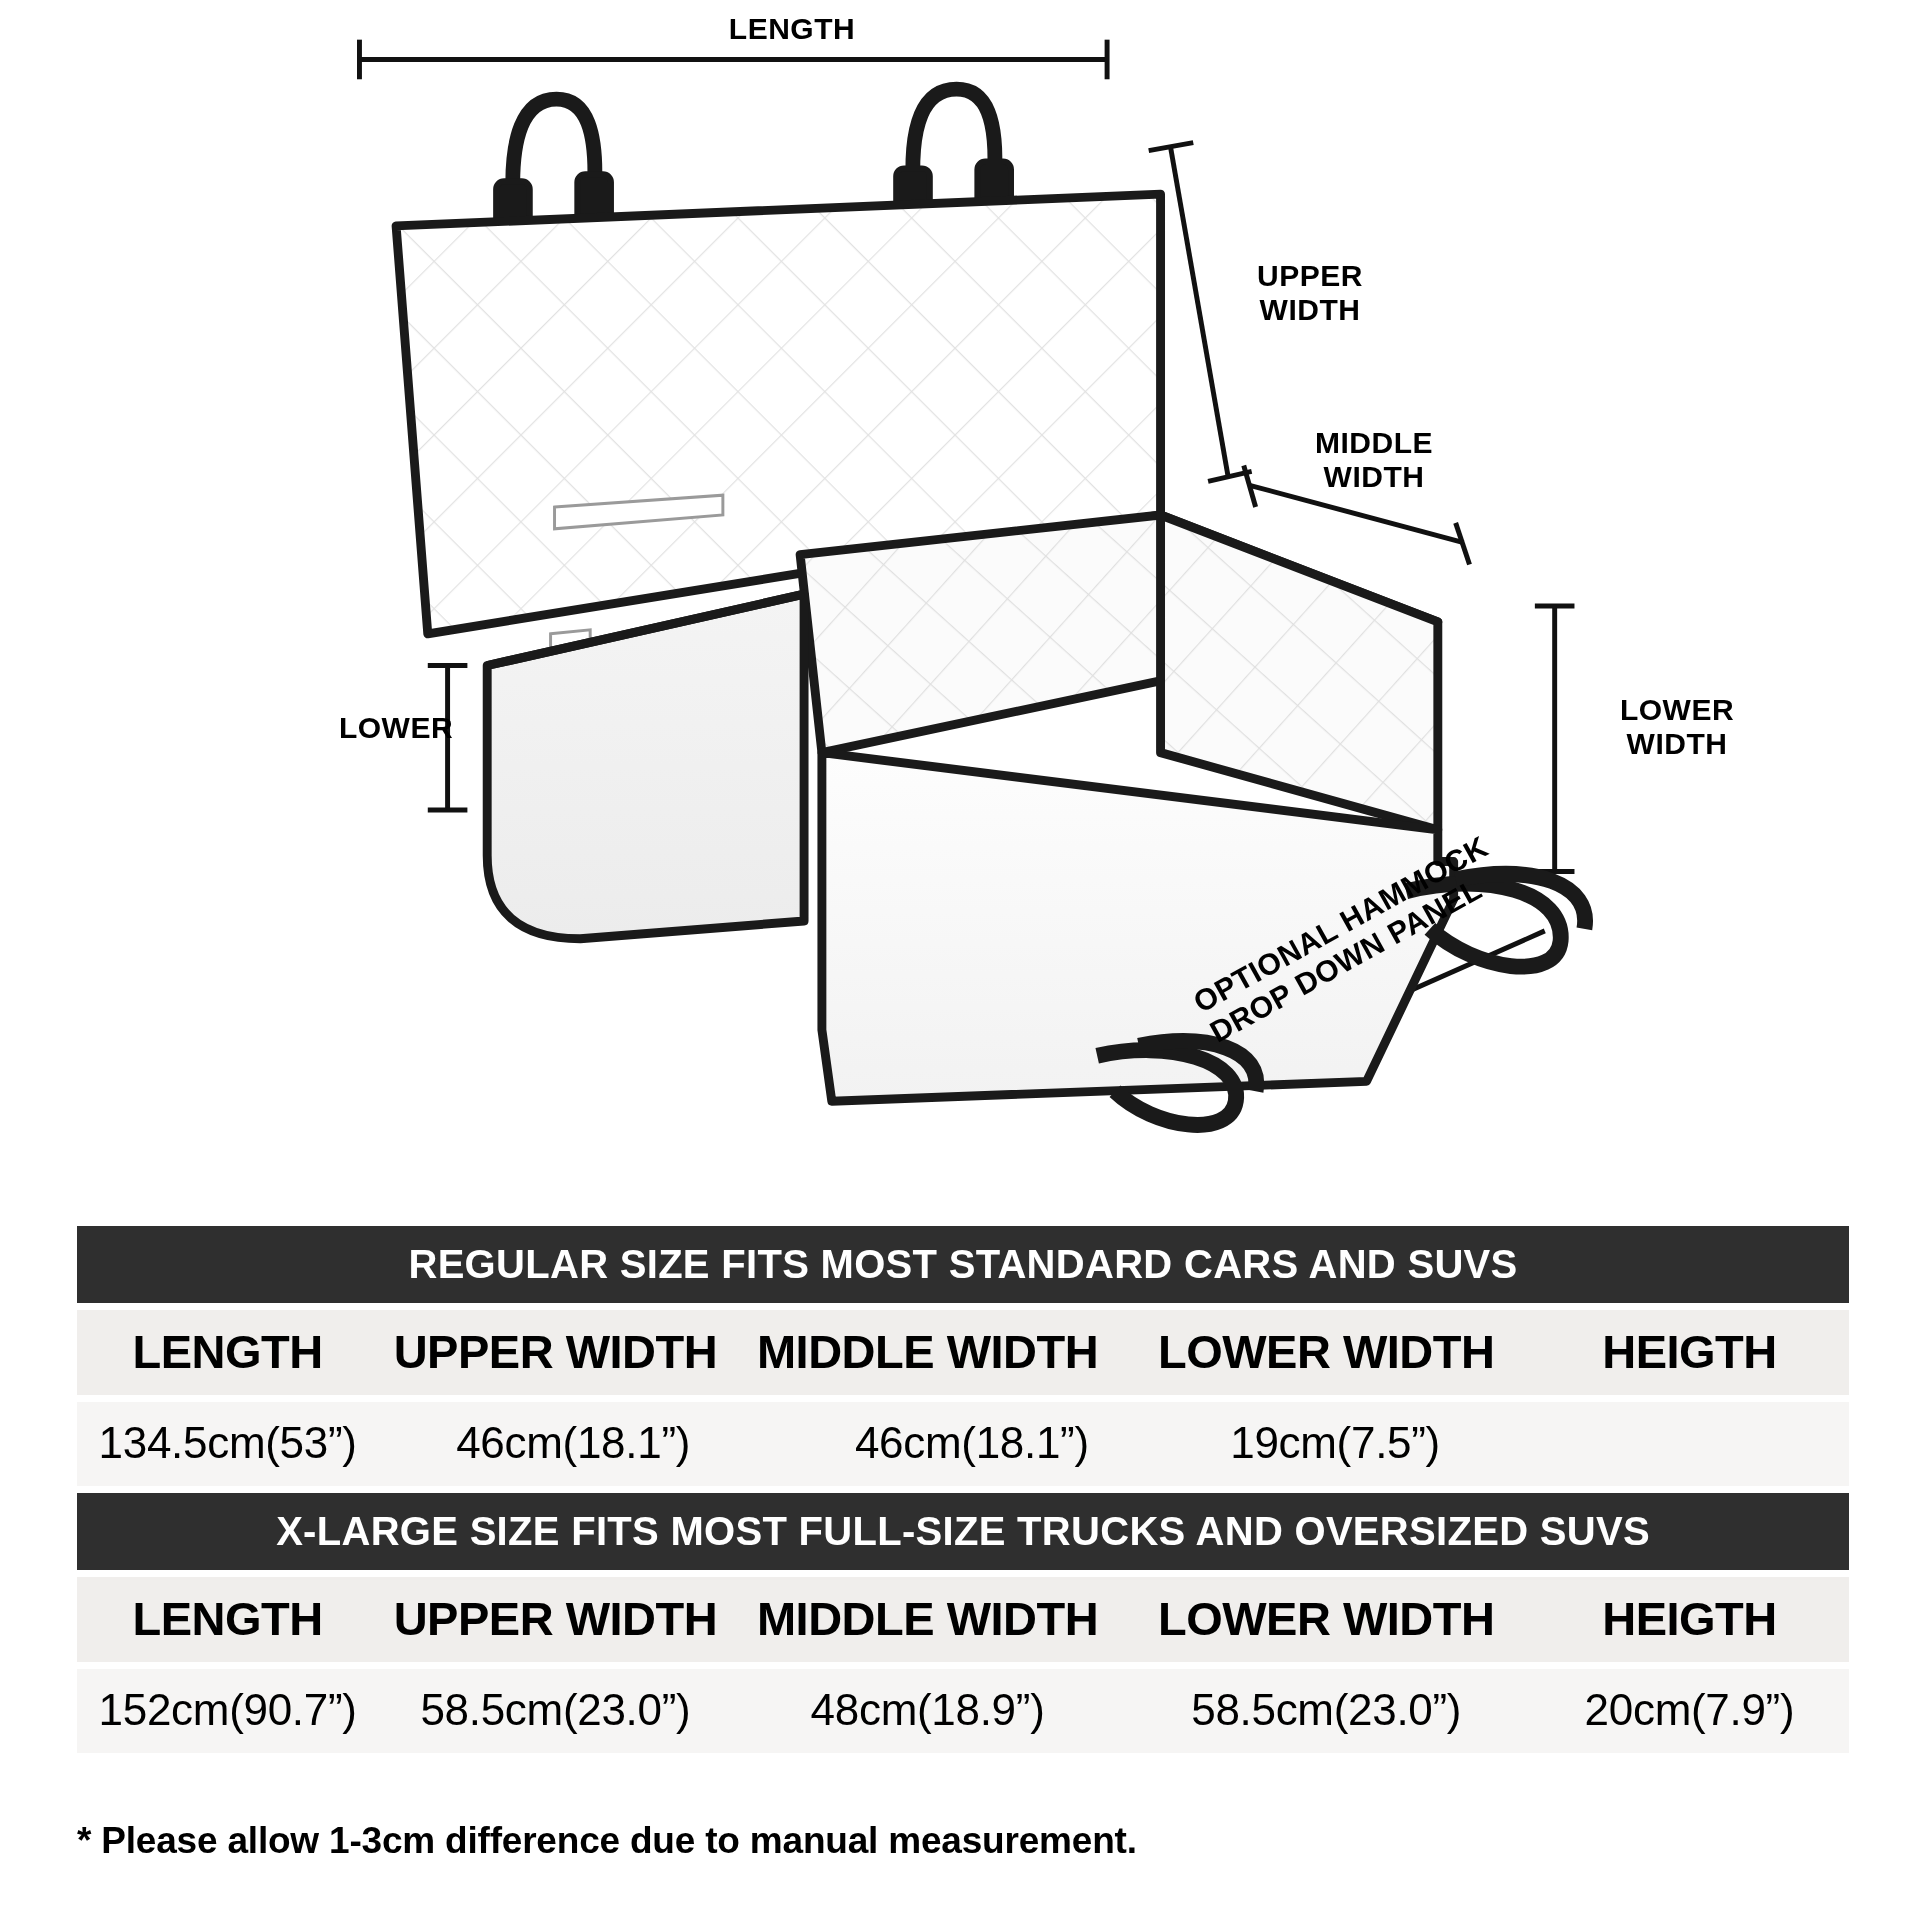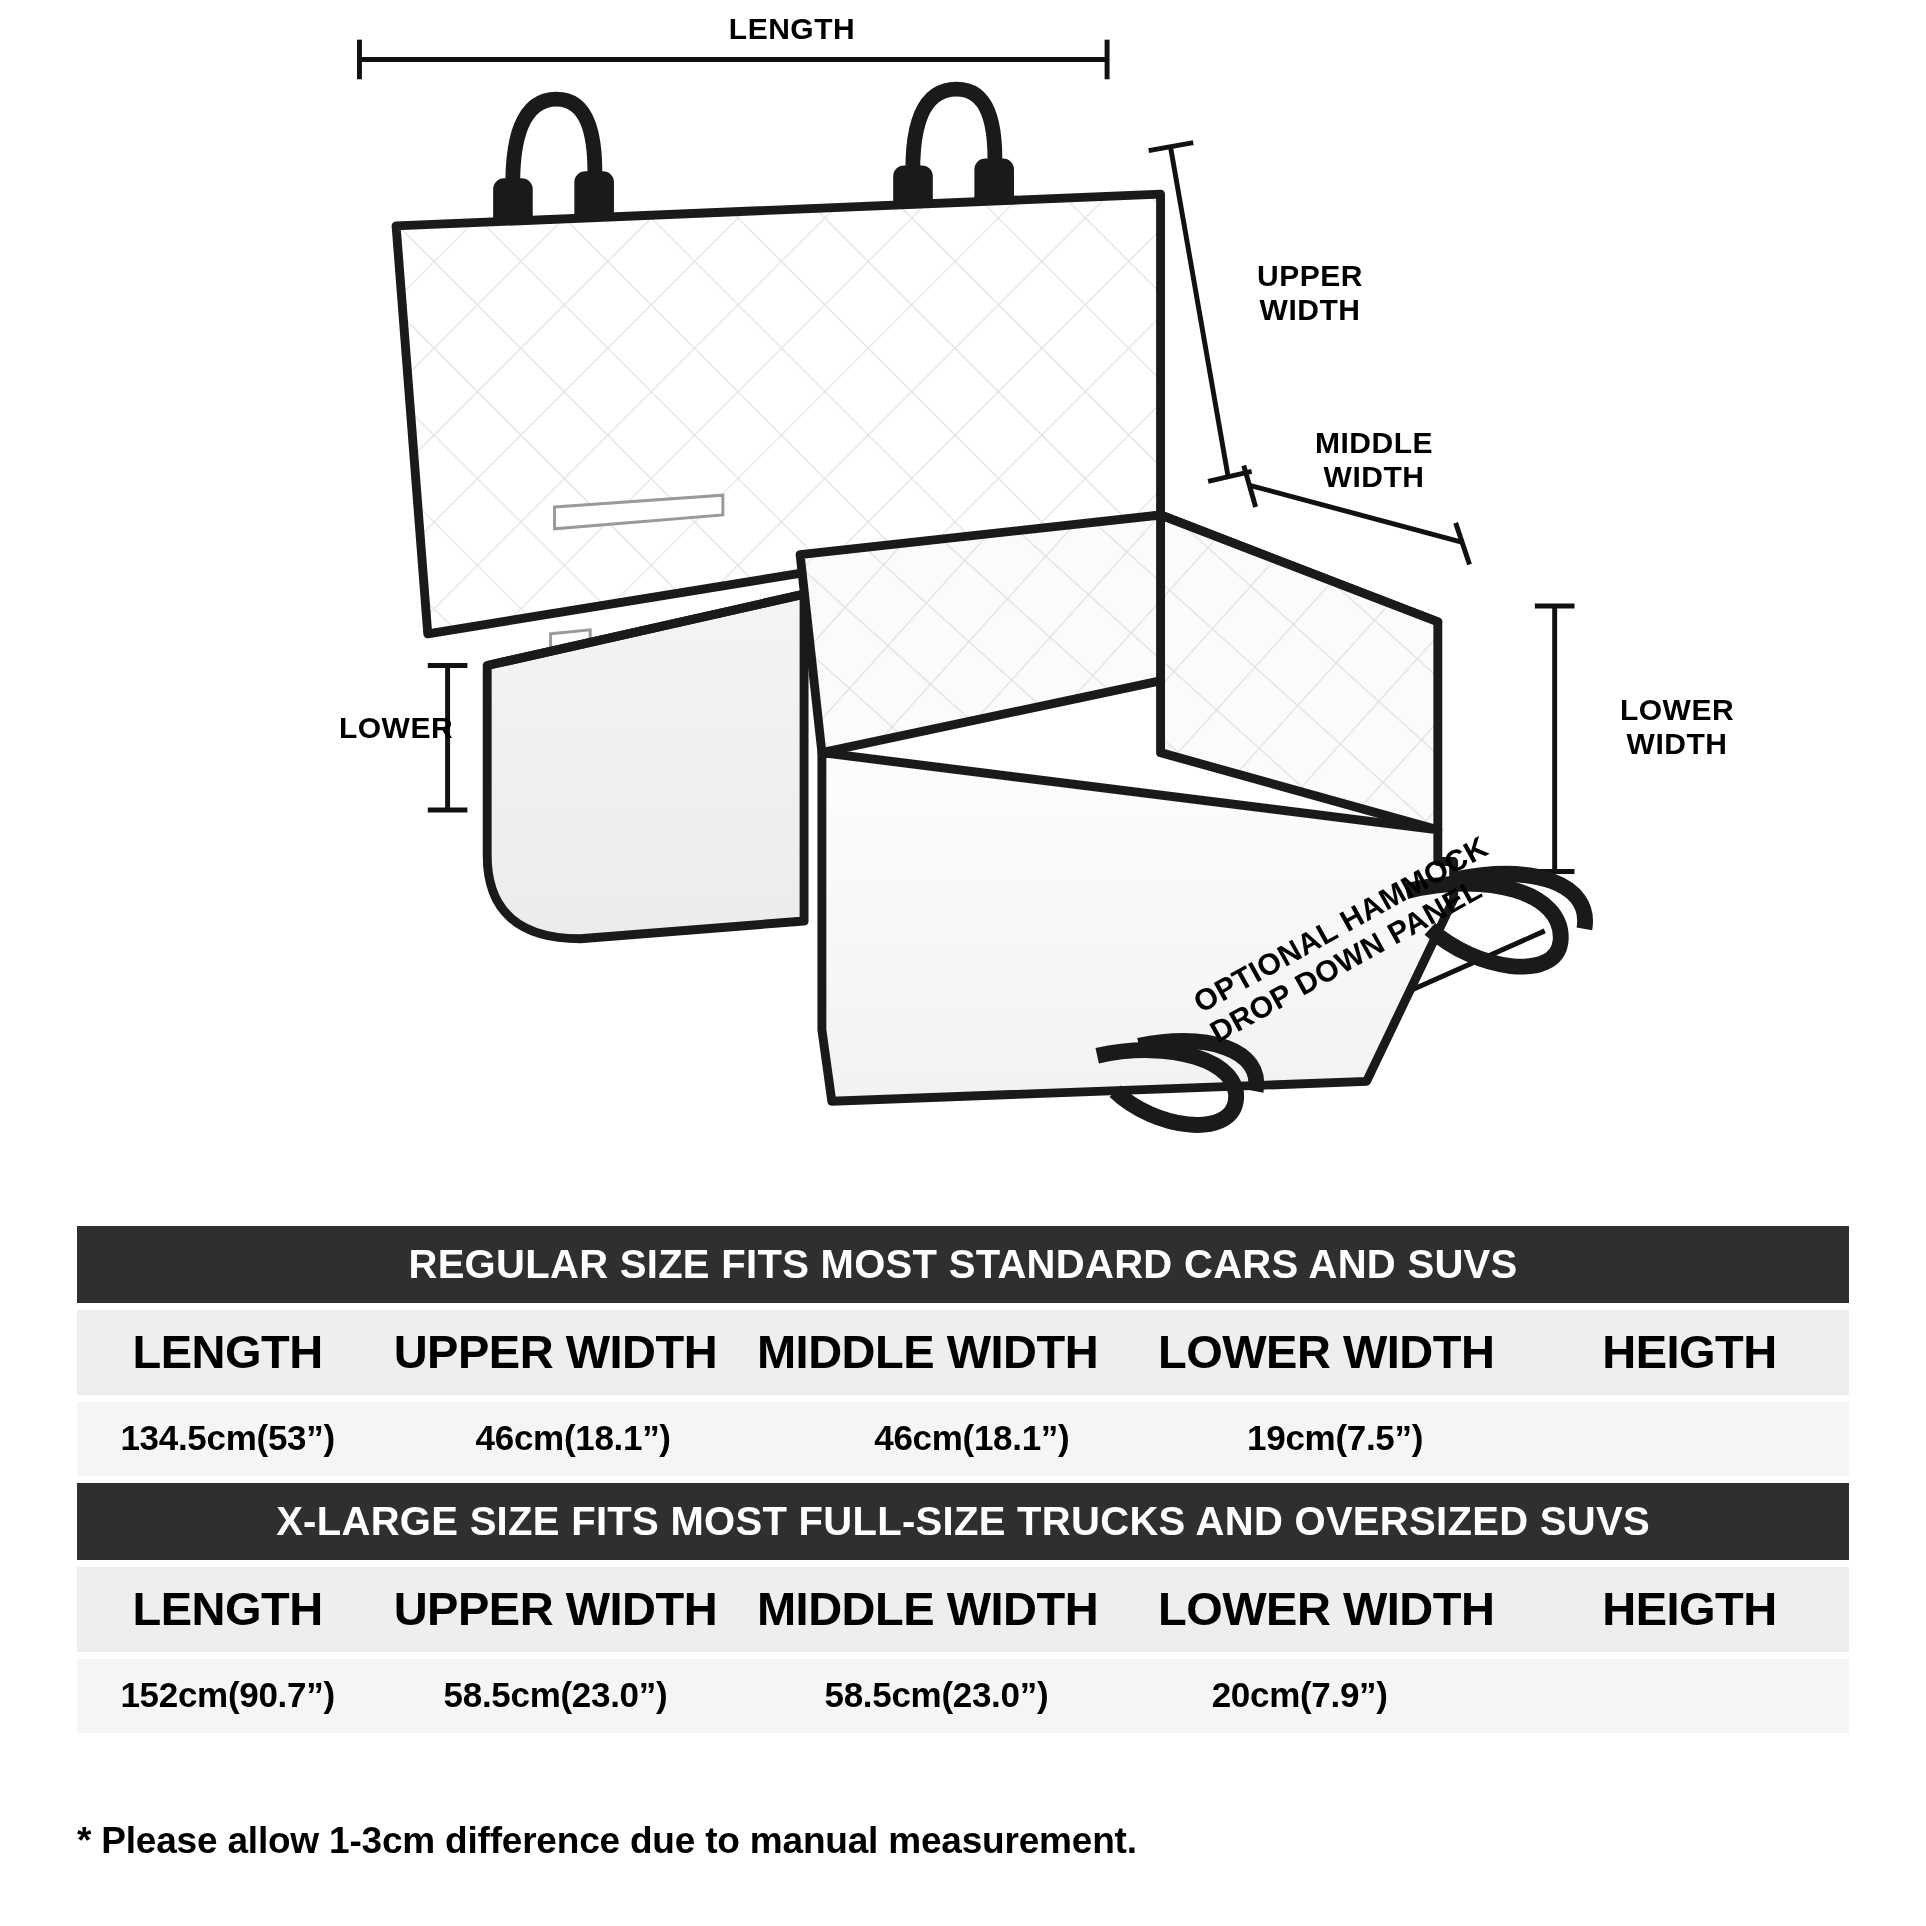--- a/index.html
+++ b/index.html
@@ -75,22 +75,22 @@
     text-align: center;
     font-family: "Liberation Sans", sans-serif;
   }
   .head-row .cell {
     font-weight: bold;
     font-size: 47px;
     padding: 14px 0 16px 0;
     letter-spacing: -0.5px;
   }
   .value-row .cell {
-    font-weight: bold;
-    font-size: 35px;
+    font-weight: normal;
+    font-size: 44px;
     padding: 16px 0 18px 0;
     letter-spacing: -0.3px;
   }
   .c1 { width: 17.0%; }
   .c2 { width: 20.0%; }
   .c3 { width: 22.0%; }
   .c4 { width: 23.0%; }
   .c5 { width: 18.0%; }
 
   .gap-thin { height: 7px; background:#ffffff; }
@@ -225,19 +225,20 @@
     <div class="cell c1">LENGTH</div>
     <div class="cell c2">UPPER WIDTH</div>
     <div class="cell c3">MIDDLE WIDTH</div>
     <div class="cell c4">LOWER WIDTH</div>
     <div class="cell c5">HEIGTH</div>
   </div>
   <div class="gap-thin"></div>
   <div class="row value-row">
     <div class="cell c1">152cm(90.7”)</div>
     <div class="cell c2">58.5cm(23.0”)</div>
+    <div class="cell c3">48cm(18.9”)</div>
     <div class="cell c4">58.5cm(23.0”)</div>
     <div class="cell c5">20cm(7.9”)</div>
   </div>
 </div>
 
 <div id="footnote">* Please allow 1-3cm difference due to manual measurement.</div>
 
 
 </body></html>

